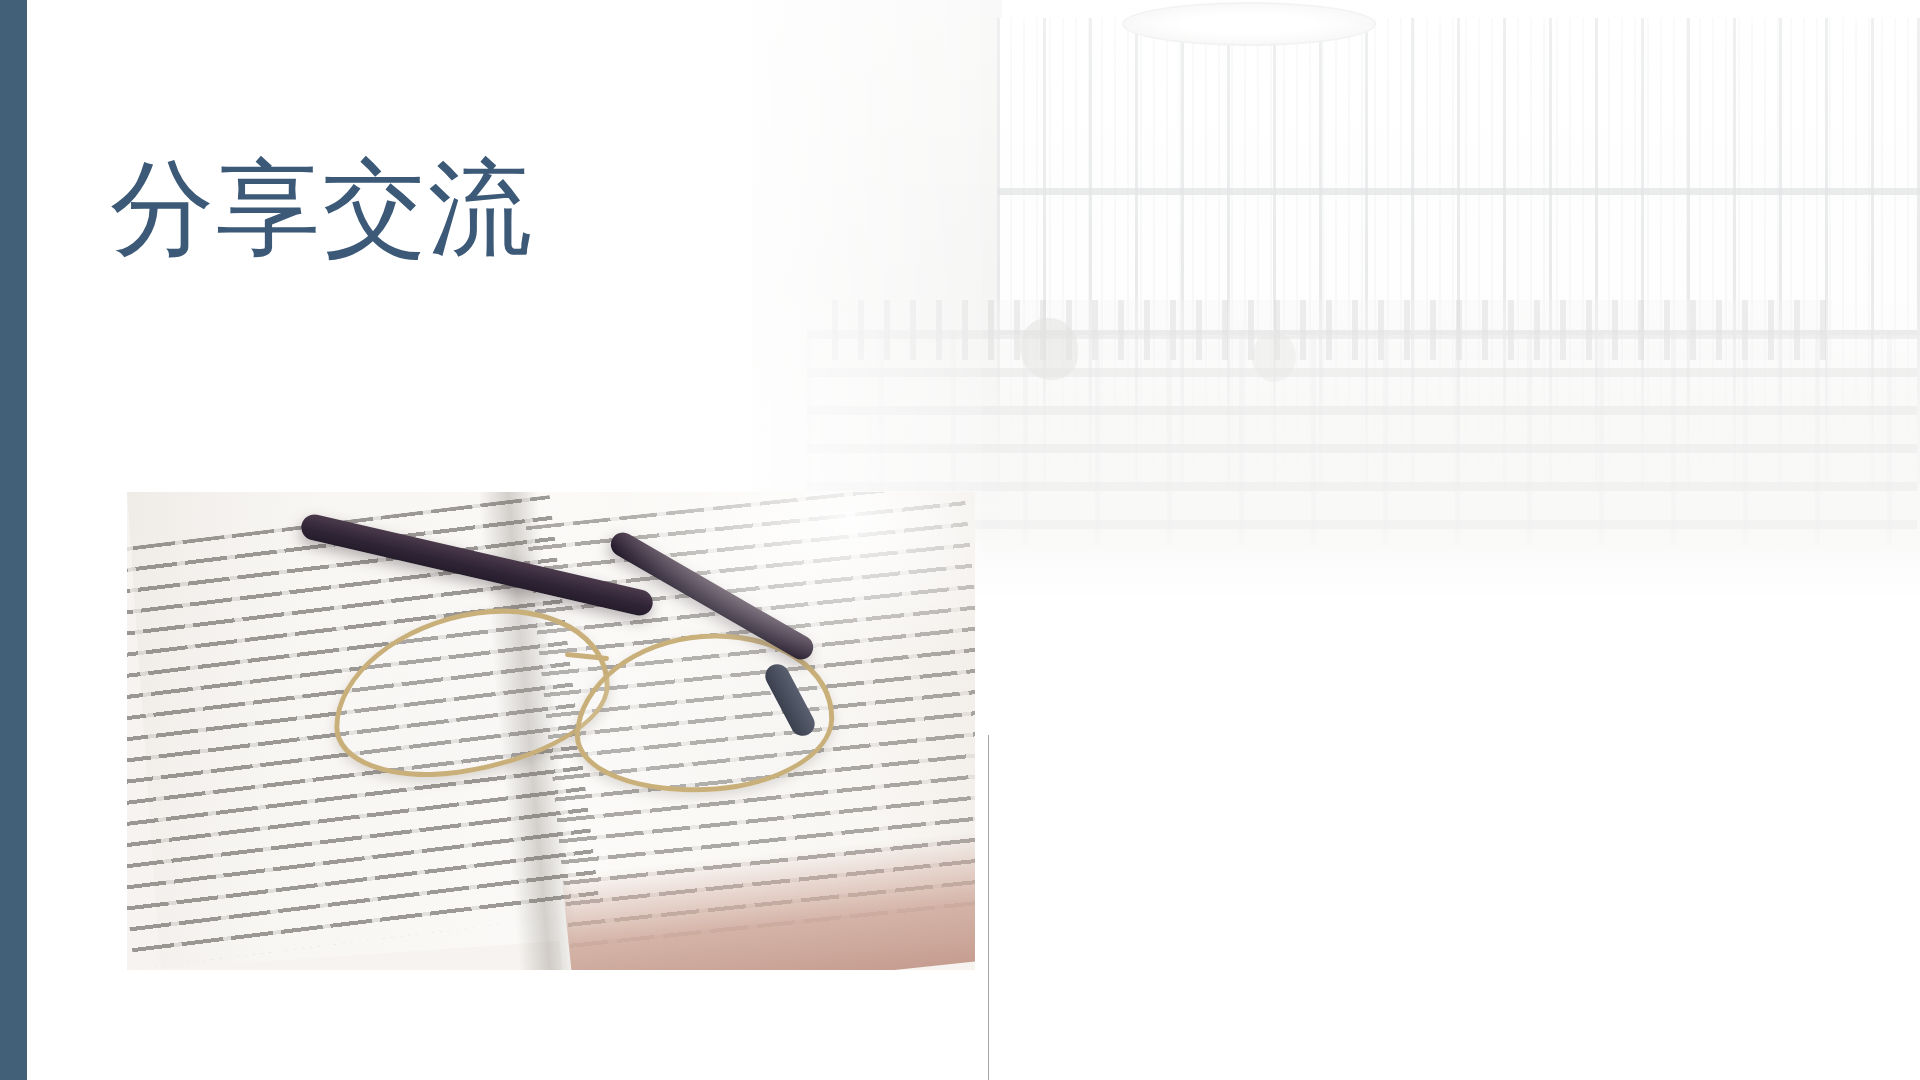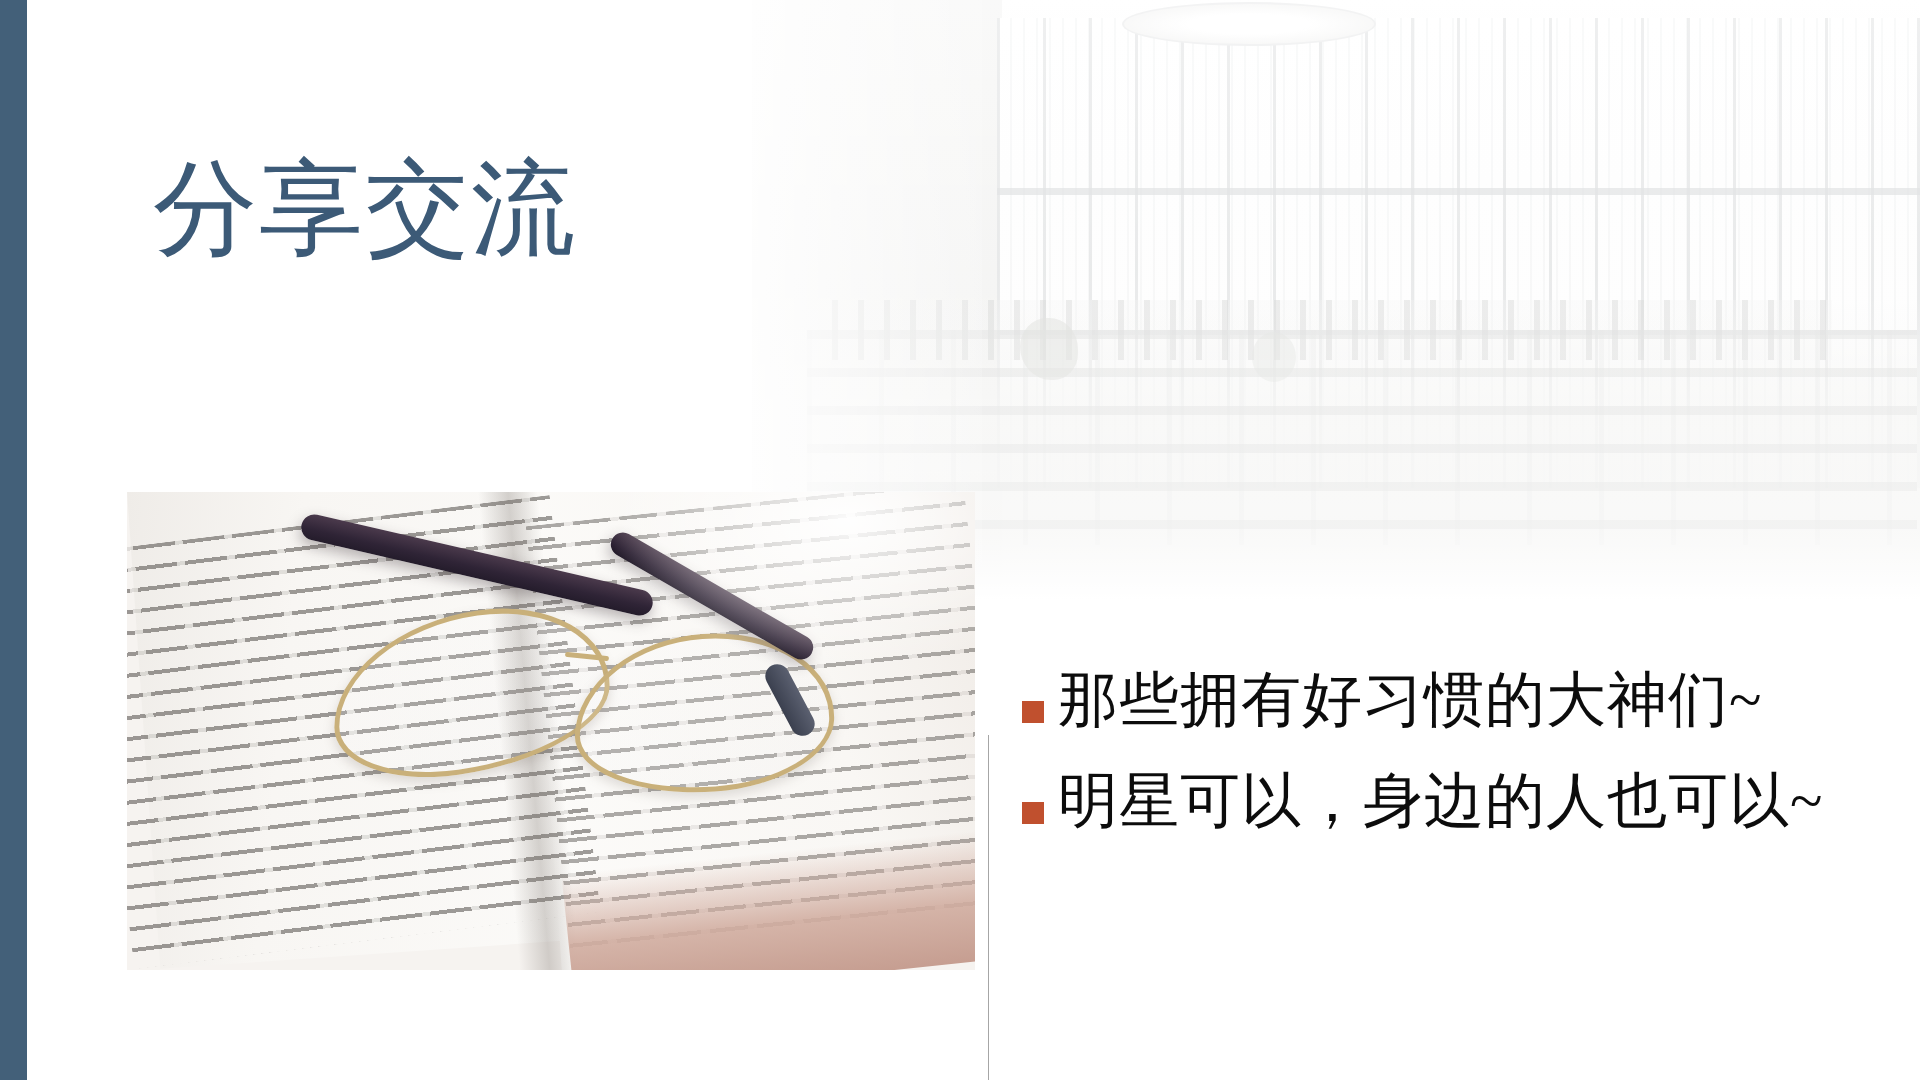--- a/index.html
+++ b/index.html
@@ -248,21 +248,20 @@
   #slide-title {
     position: absolute;
     left: 110px;
     top: 152px;
     font-family: "Liberation Serif", "DejaVu Serif", serif;
     font-size: 104px;
     line-height: 1.1;
     letter-spacing: 2px;
     color: #3c5a77;
     white-space: nowrap;
-    margin-left: 43px;
   }
 
   
   #content-divider {
     position: absolute;
     left: 988px;
     top: 735px;
     width: 1px;
     height: 345px;
     background: #a6a6a6;
@@ -334,24 +333,14 @@
     <div class="bk bk-lens-2"></div>
     <div class="bk bk-bridge"></div>
     <div class="bk bk-temple-1"></div>
     <div class="bk bk-temple-2"></div>
     <div class="bk bk-temple-tip"></div>
     <div class="bk bk-hi"></div>
   </div>
 
   <div id="content-divider"></div>
 
-  <div id="bullet-list">
-    <div class="bullet-row">
-      <span class="bullet-marker"></span>
-      <span class="bullet-text">那些拥有好习惯的大神们~</span>
-    </div>
-    <div class="bullet-row">
-      <span class="bullet-marker"></span>
-      <span class="bullet-text">明星可以，身边的人也可以~</span>
-    </div>
-  </div>
 
 </div>
 
 </body></html>

